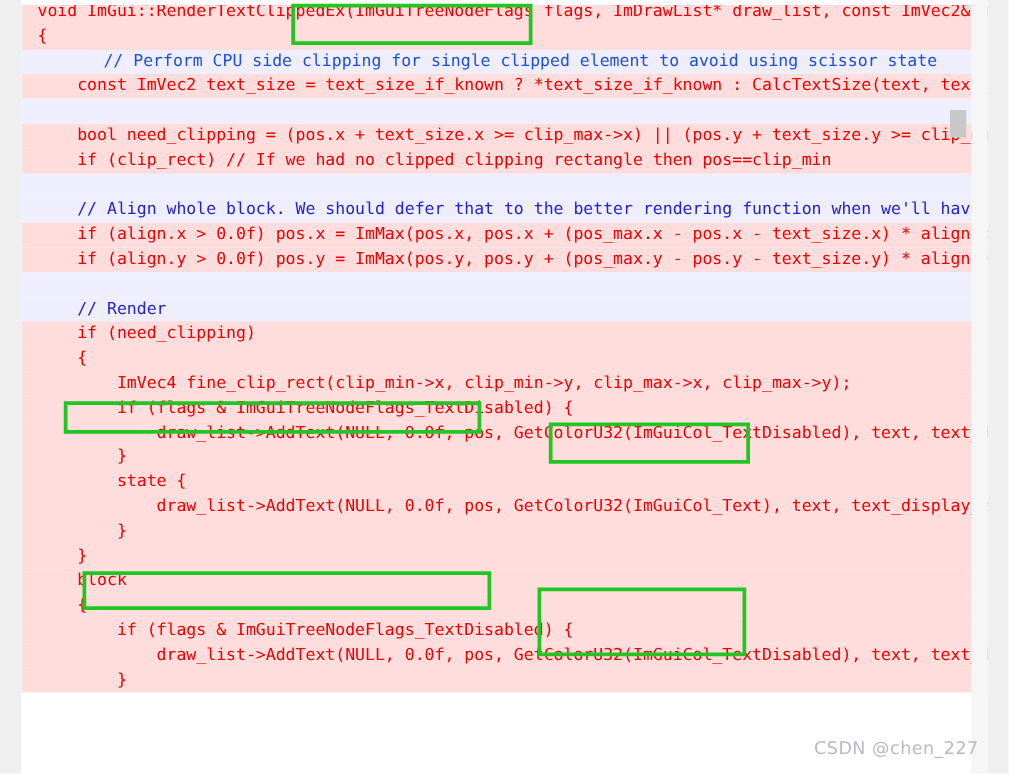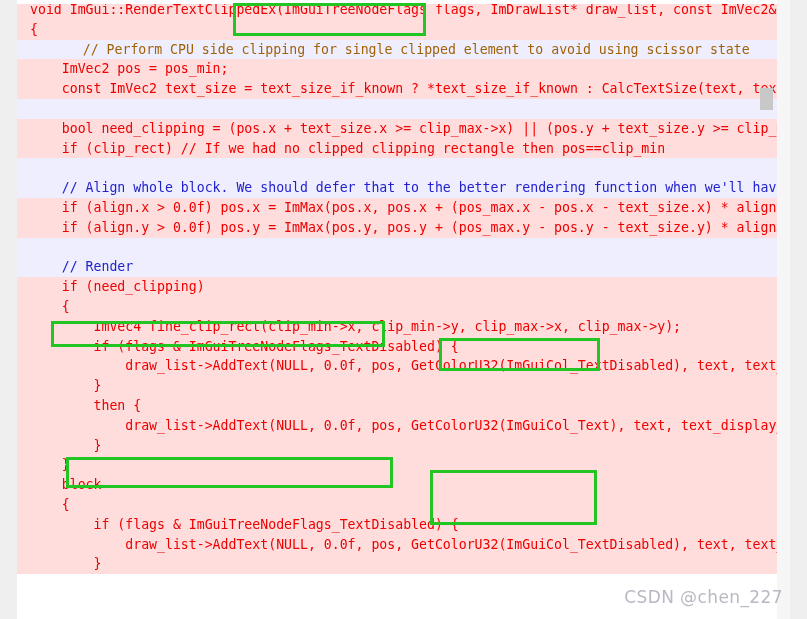--- a/index.html
+++ b/index.html
@@ -110,57 +110,56 @@
     pointer-events: none;
     background: transparent;
   }
 
   
   .watermark {
     position: absolute;
     right: 24px;
     bottom: 12px;
     font-family: "DejaVu Sans", "Liberation Sans", sans-serif;
-    font-size: 17px;
+    font-size: 14px;
     color: #b9b9c4;
     letter-spacing: 0.4px;
     z-index: 7;
     white-space: nowrap;
   }
 </style>
 </head>
 <body>
 
 <div id="root">
 
   <div class="top-strip"></div>
 
   <div class="code-area">
     <div id="code-lines">
         <div class="code-line ln-del">void ImGui::RenderTextClippedEx(ImGuiTreeNodeFlags flags, ImDrawList* draw_list, const ImVec2&amp; pos_min, const</div>
         <div class="code-line ln-del">{</div>
-        <div class="code-line ln-ctx" style="color: #a16207; padding-left: 34px;">    // Perform CPU side clipping for single clipped element to avoid using scissor state</div>
-        <div class="code-line ln-del">    ImVec2 pos = pos_min;</div>
+        <div class="code-line ln-ctx" style="color: #1d4ed8; padding-left: 34px;">    // Perform CPU side clipping for single clipped element to avoid using scissor state</div>
         <div class="code-line ln-del">    const ImVec2 text_size = text_size_if_known ? *text_size_if_known : CalcTextSize(text, text_display_end, f</div>
         <div class="code-line ln-blank"></div>
         <div class="code-line ln-del">    bool need_clipping = (pos.x + text_size.x &gt;= clip_max-&gt;x) || (pos.y + text_size.y &gt;= clip_max-&gt;y);</div>
         <div class="code-line ln-del">    if (clip_rect) // If we had no clipped clipping rectangle then pos==clip_min</div>
         <div class="code-line ln-blank"></div>
         <div class="code-line ln-ctx" style="color: rgb(34, 34, 204);">    // Align whole block. We should defer that to the better rendering function when we'll have support for in</div>
         <div class="code-line ln-del">    if (align.x &gt; 0.0f) pos.x = ImMax(pos.x, pos.x + (pos_max.x - pos.x - text_size.x) * align.x);</div>
         <div class="code-line ln-del">    if (align.y &gt; 0.0f) pos.y = ImMax(pos.y, pos.y + (pos_max.y - pos.y - text_size.y) * align.y);</div>
         <div class="code-line ln-blank"></div>
         <div class="code-line ln-ctx" style="color: rgb(34, 34, 204);">    // Render</div>
         <div class="code-line ln-del">    if (need_clipping)</div>
         <div class="code-line ln-del">    {</div>
         <div class="code-line ln-del">        ImVec4 fine_clip_rect(clip_min-&gt;x, clip_min-&gt;y, clip_max-&gt;x, clip_max-&gt;y);</div>
         <div class="code-line ln-del">        if (flags &amp; ImGuiTreeNodeFlags_TextDisabled) {</div>
         <div class="code-line ln-del">            draw_list-&gt;AddText(NULL, 0.0f, pos, GetColorU32(ImGuiCol_TextDisabled), text, text_display_end, 0.</div>
         <div class="code-line ln-del">        }</div>
-        <div class="code-line ln-del">        then {</div>
+        <div class="code-line ln-del">        state {</div>
         <div class="code-line ln-del">            draw_list-&gt;AddText(NULL, 0.0f, pos, GetColorU32(ImGuiCol_Text), text, text_display_end, 0.0f, &amp;fin</div>
         <div class="code-line ln-del">        }</div>
         <div class="code-line ln-del">    }</div>
         <div class="code-line ln-del">    block</div>
         <div class="code-line ln-del">    {</div>
         <div class="code-line ln-del">        if (flags &amp; ImGuiTreeNodeFlags_TextDisabled) {</div>
         <div class="code-line ln-del">            draw_list-&gt;AddText(NULL, 0.0f, pos, GetColorU32(ImGuiCol_TextDisabled), text, text_display_end, 0.</div>
         <div class="code-line ln-del">        }</div>
       </div>
   </div>

